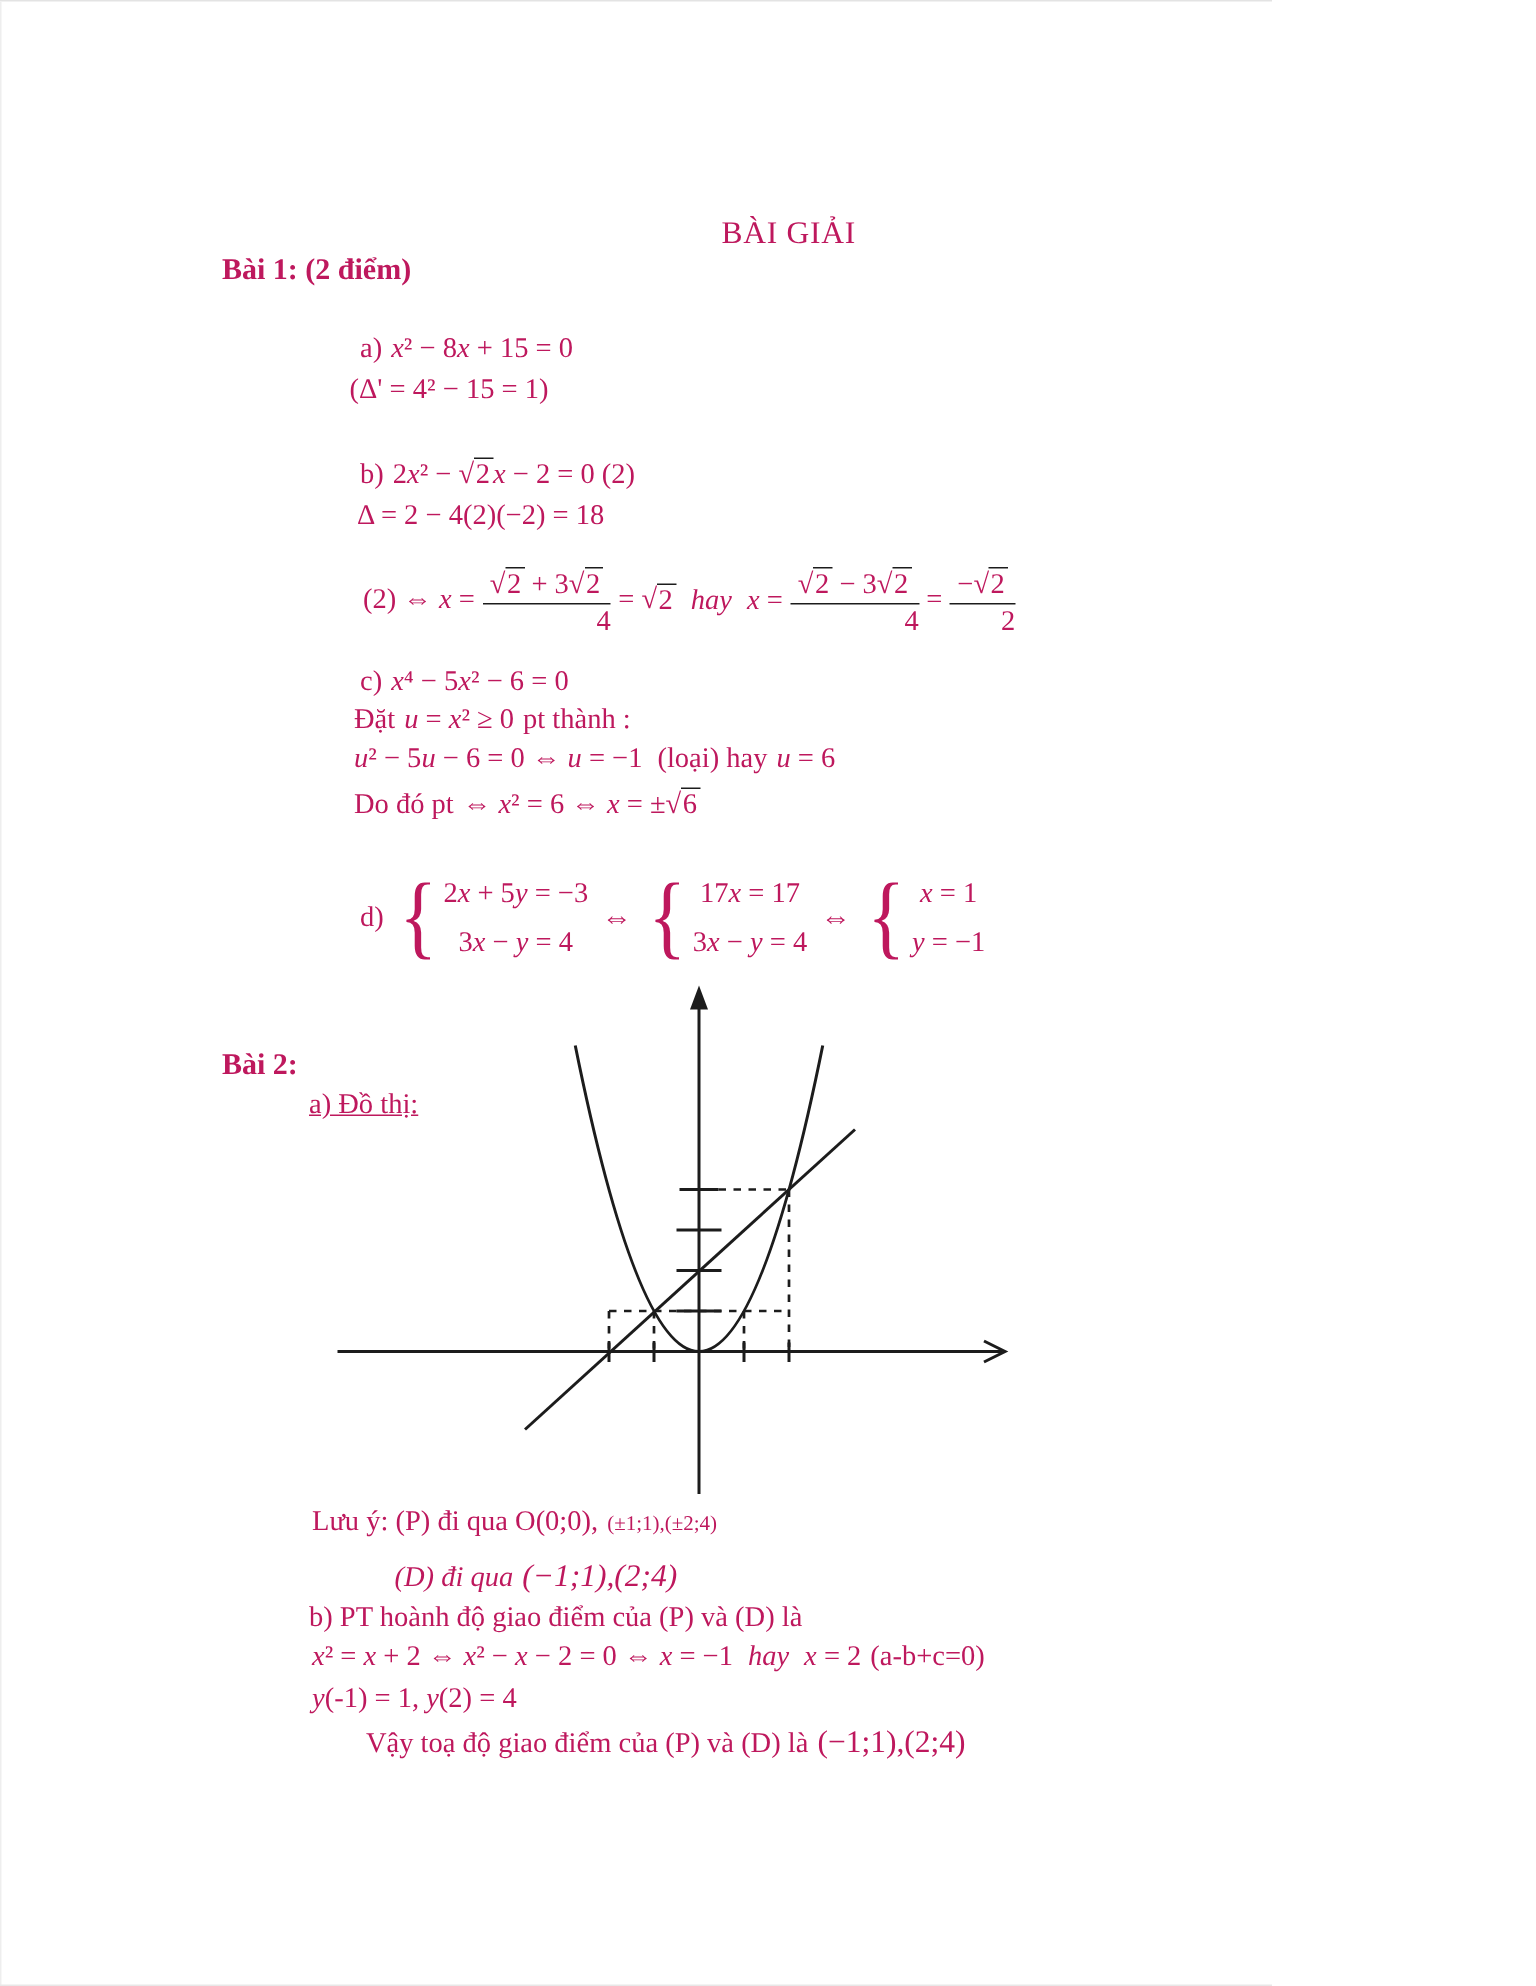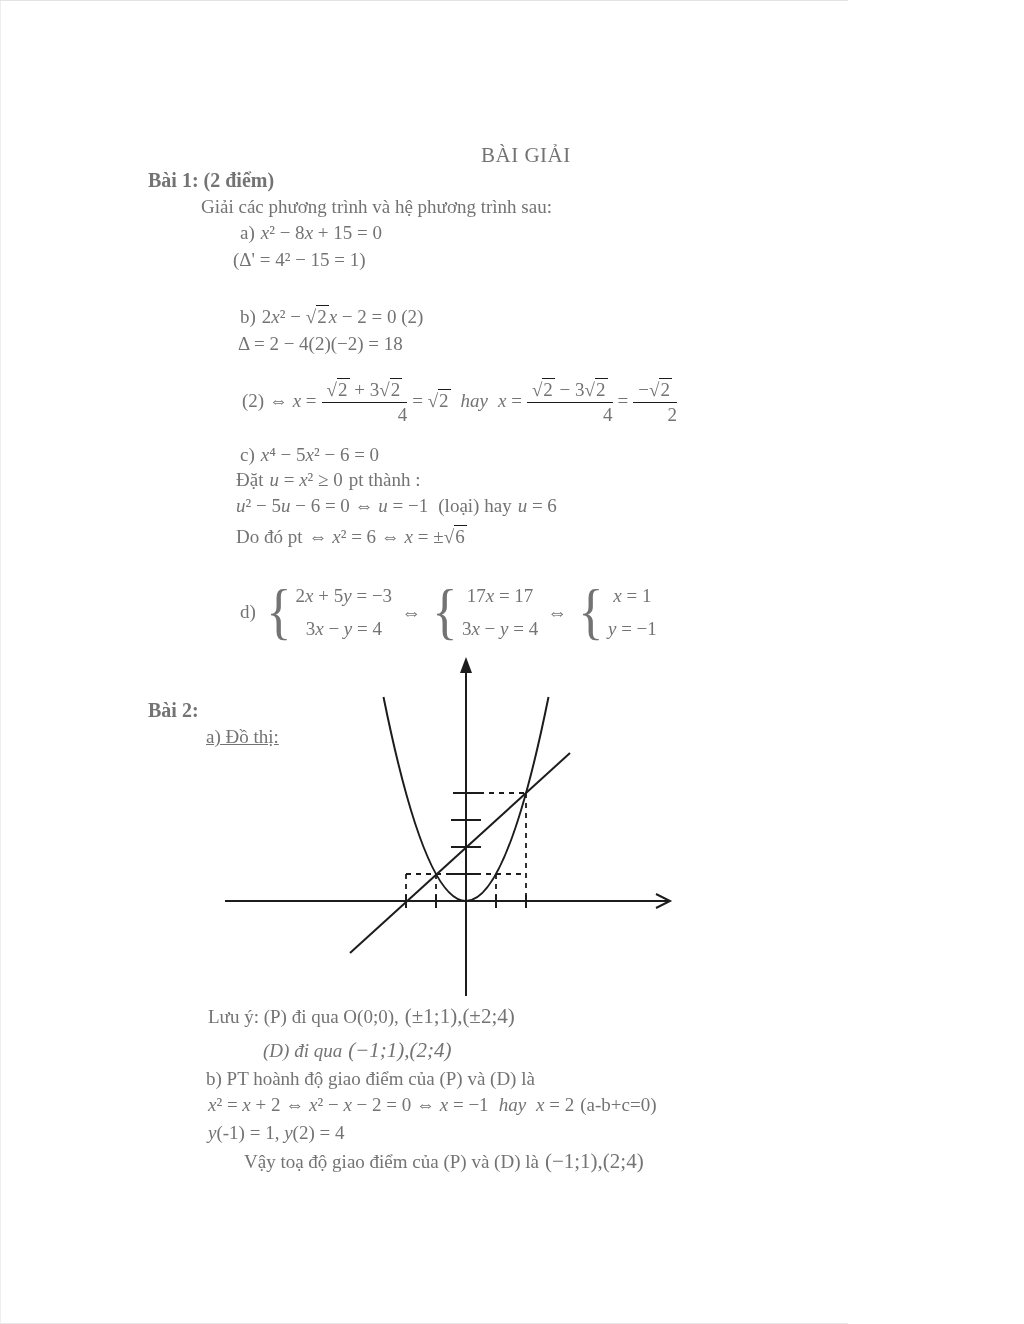--- a/index.html
+++ b/index.html
@@ -1,18 +1,18 @@
 <!DOCTYPE html>
 <html><head>
 <meta charset="utf-8">
 <style>
   html,body {margin:0; padding:0; background:#fff;}
   .page {
     position:relative; width:848px; height:1324px; background:#ffffff;
-    font-family:"Liberation Serif","DejaVu Serif",serif; color:#737373;
+    font-family:"Liberation Serif","DejaVu Serif",serif; color:#be185d;
     border-top:1px solid #e3e3e3; box-shadow:inset 0 -2px 0 #e8e8e8, inset 1px 0 0 #eee;
     overflow:hidden;
   }
   .line {position:absolute; white-space:nowrap; font-size:19px; line-height:1.25;}
   .title {font-size:21px; letter-spacing:0.5px;}
   .bold {font-weight:bold; font-size:20px;}
   .it {font-style:italic;}
   i.v {font-style:italic; font-family:"Liberation Serif","DejaVu Serif",serif;}
   .gap-l {margin-left:10px;}
   .gap-s {margin-left:6px;}
@@ -32,21 +32,20 @@
   svg {position:absolute;}
 </style>
 </head>
 <body>
 
 <div class="page">
 
   <div class="line title" style="left:481px; top:141px;">BÀI GIẢI</div>
 
   <div class="line bold" style="left:148px; top:167px;">Bài 1: (2 điểm)</div>
-  <div class="line" style="left:201px; top:194px;">Giải các phương trình và hệ phương trình sau:</div>
 
   <div class="line" style="left:240px; top:220px;"><span>a)</span><span class="gap-s"><i class="v">x</i>² − 8<i class="v">x</i> + 15 = 0</span></div>
   <div class="line" style="left:233px; top:247px;">(Δ' = 4² − 15 = 1)</div>
 
   <div class="line" style="left:240px; top:304px;"><span>b)</span><span class="gap-s">2<i class="v">x</i>² − <span class="sq">√<span class="rad">2</span></span><i class="v">x</i> − 2 = 0 (2)</span></div>
   <div class="line" style="left:238px; top:331px;">Δ = 2 − 4(2)(−2) = 18</div>
   <div class="line" style="left:242px; top:378px;">
     <span>(2) ⇔ <i class="v">x</i> =</span><span class="frac"><span class="num"><span class="sq">√<span class="rad">2</span></span> + 3<span class="sq">√<span class="rad">2</span></span></span><span class="den">4</span></span><span>= <span class="sq">√<span class="rad">2</span></span></span><span class="it gap-l">hay</span><span class="gap-l"><i class="v">x</i> =</span><span class="frac"><span class="num"><span class="sq">√<span class="rad">2</span></span> − 3<span class="sq">√<span class="rad">2</span></span></span><span class="den">4</span></span><span>=</span><span class="frac"><span class="num">−<span class="sq">√<span class="rad">2</span></span></span><span class="den">2</span></span>
   </div>
 
@@ -111,21 +110,21 @@
         <line x1="186" y1="221" x2="306" y2="221"></line>
         <line x1="259" y1="140" x2="306" y2="140"></line>
         <line x1="186" y1="221" x2="186" y2="248"></line>
         <line x1="216" y1="221" x2="216" y2="248"></line>
         <line x1="276" y1="221" x2="276" y2="248"></line>
         <line x1="306" y1="140" x2="306" y2="248"></line>
       </g>
     </g>
   </svg>
 
-  <div class="line" style="left:208px; top:1002px;"><span>Lưu ý:  (P) đi qua O(0;0),</span><span class="gap-s" style="font-size:21px;">(±1;1),(±2;4)</span></div>
+  <div class="line" style="left:208px; top:1002px;"><span>Lưu ý:  (P) đi qua O(0;0),</span><span class="gap-s" style="font-size:14px;">(±1;1),(±2;4)</span></div>
   <div class="line" style="left:263px; top:1036px;font-style:italic;"><span>(D) đi qua</span><span class="gap-s" style="font-size:21px;">(−1;1),(2;4)</span></div>
 
   <div class="line" style="left:206px; top:1066px;">b) PT hoành độ giao điểm của (P) và (D) là</div>
   <div class="line" style="left:208px; top:1092px;"><span><i class="v">x</i>² = <i class="v">x</i> + 2 ⇔ <i class="v">x</i>² − <i class="v">x</i> − 2 = 0  ⇔ <i class="v">x</i> = −1</span><span class="it gap-l">hay</span><span class="gap-l"><i class="v">x</i> = 2</span><span class="gap-s">(a-b+c=0)</span></div>
   <div class="line" style="left:208px; top:1120px;"><i class="v">y</i>(-1) = 1, <i class="v">y</i>(2) = 4</div>
   <div class="line" style="left:208px; top:1147px;margin-left:36px;"><span>Vậy toạ độ giao điểm của (P) và (D) là</span><span class="gap-s" style="font-size:21px;">(−1;1),(2;4)</span></div>
 
 </div>
 
 </body></html>

